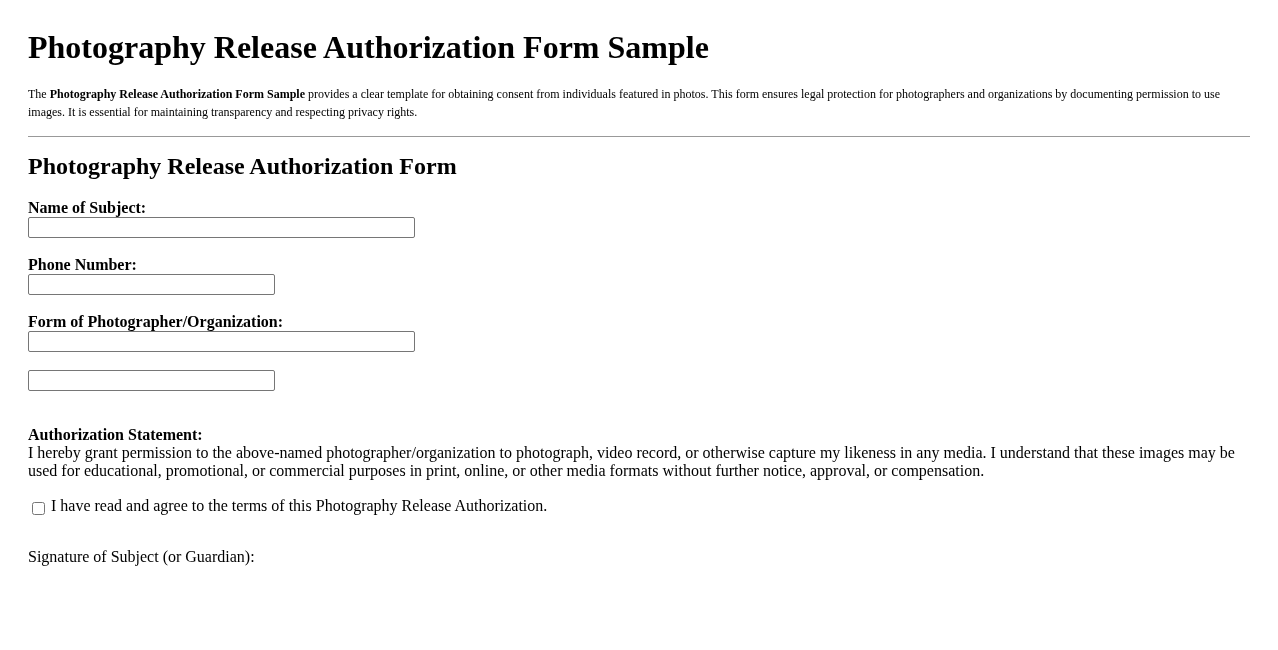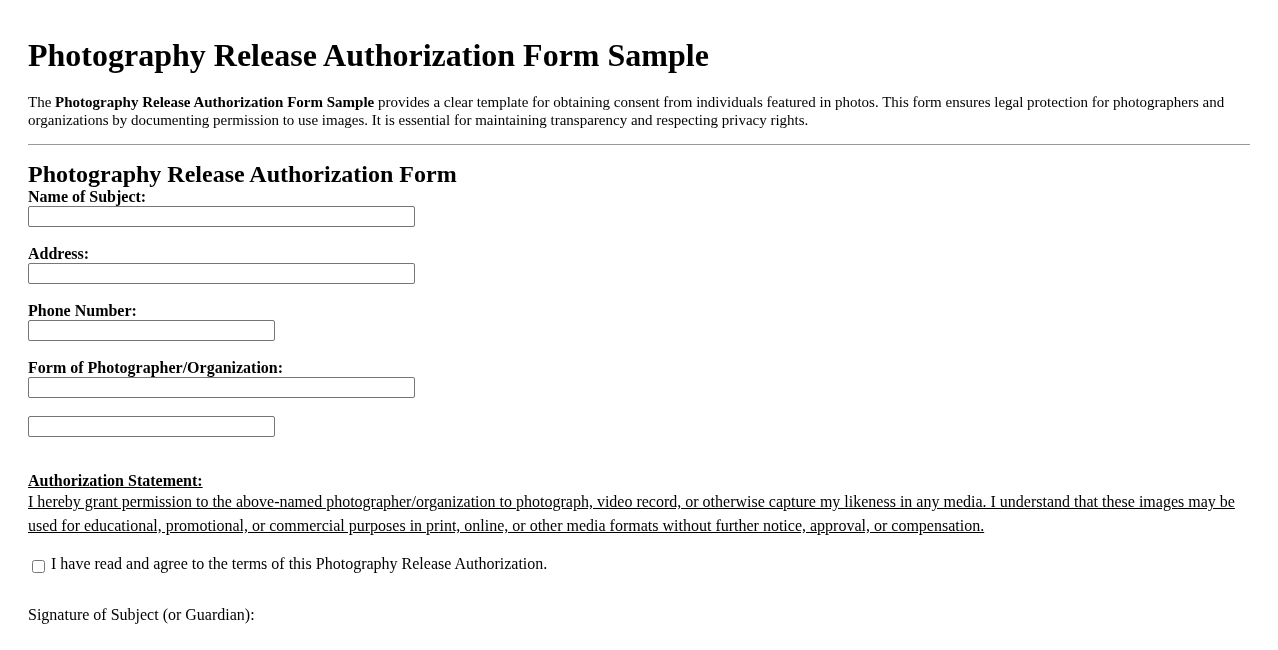--- a/index.html
+++ b/index.html
@@ -4,32 +4,32 @@
   <style>
     html, body { margin: 0; padding: 0; background: #ffffff; }
     body {
       font-family: "Liberation Serif", "DejaVu Serif", serif;
       color: #000;
       font-size: 16px;
       width: 1278px;
       height: 650px;
       overflow: hidden;
     }
-    .page { padding: 8px 28px 0 28px; }
+    .page { padding: 0 28px 0 28px; }
     h1 {
       font-size: 32px;
       font-weight: bold;
       margin: 0;
       padding-top: 29px;
       line-height: 37px;
     }
     .intro {
       margin: 19px 0 0 0;
       line-height: 18px;
-      font-size: 15px;
+      font-size: 12px;
     }
     hr {
       margin: 15px 0 0 0;
       border: 0;
       border-top: 1px solid #999;
       height: 0;
       width: 1222px;
     }
     h2 {
       font-size: 24px;
@@ -50,30 +50,30 @@
       height: 21px;
       border: 1px solid #767676;
       border-radius: 2px;
       margin: 0;
       padding: 1px 2px;
       font-family: "Liberation Sans", sans-serif;
       font-size: 13px;
     }
     .w-lg { width: 387px; }
     .w-sm { width: 247px; }
-    .f1 { }
+    .f1 { margin-top: 19px; }
     .f-next { margin-top: 18px; }
-    .statement { margin-top: 35px; text-decoration: underline; }
+    .statement { margin-top: 35px; }
     .statement .label {
       font-weight: bold;
       display: block;
       line-height: 18px;
     }
     .statement .text {
-      line-height: 24px;
+      line-height: 18px;
       display: block;
       width: 1222px;
     }
     .agree {
       margin-top: 17px;
       display: flex;
       align-items: flex-end;
       line-height: 18px;
     }
     .agree input {
@@ -96,24 +96,20 @@
   <hr>
 
   <h2>Photography Release Authorization Form</h2>
 
   <form>
     <div class="field f1">
       <label>Name of Subject:</label>
       <input type="text" class="w-lg" value="" style="">
     </div>
     <div class="field f-next">
-      <label>Address:</label>
-      <input type="text" class="w-lg" value="" style="">
-    </div>
-    <div class="field f-next">
       <label>Phone Number:</label>
       <input type="tel" class="w-sm" value="" style="">
     </div>
     <div class="field f-next">
       <label>Form of Photographer/Organization:</label>
       <input type="text" class="w-lg" value="" style="">
     </div>
     <div class="field f-next">
       <input type="text" class="w-sm" value="" style="">
     </div>

